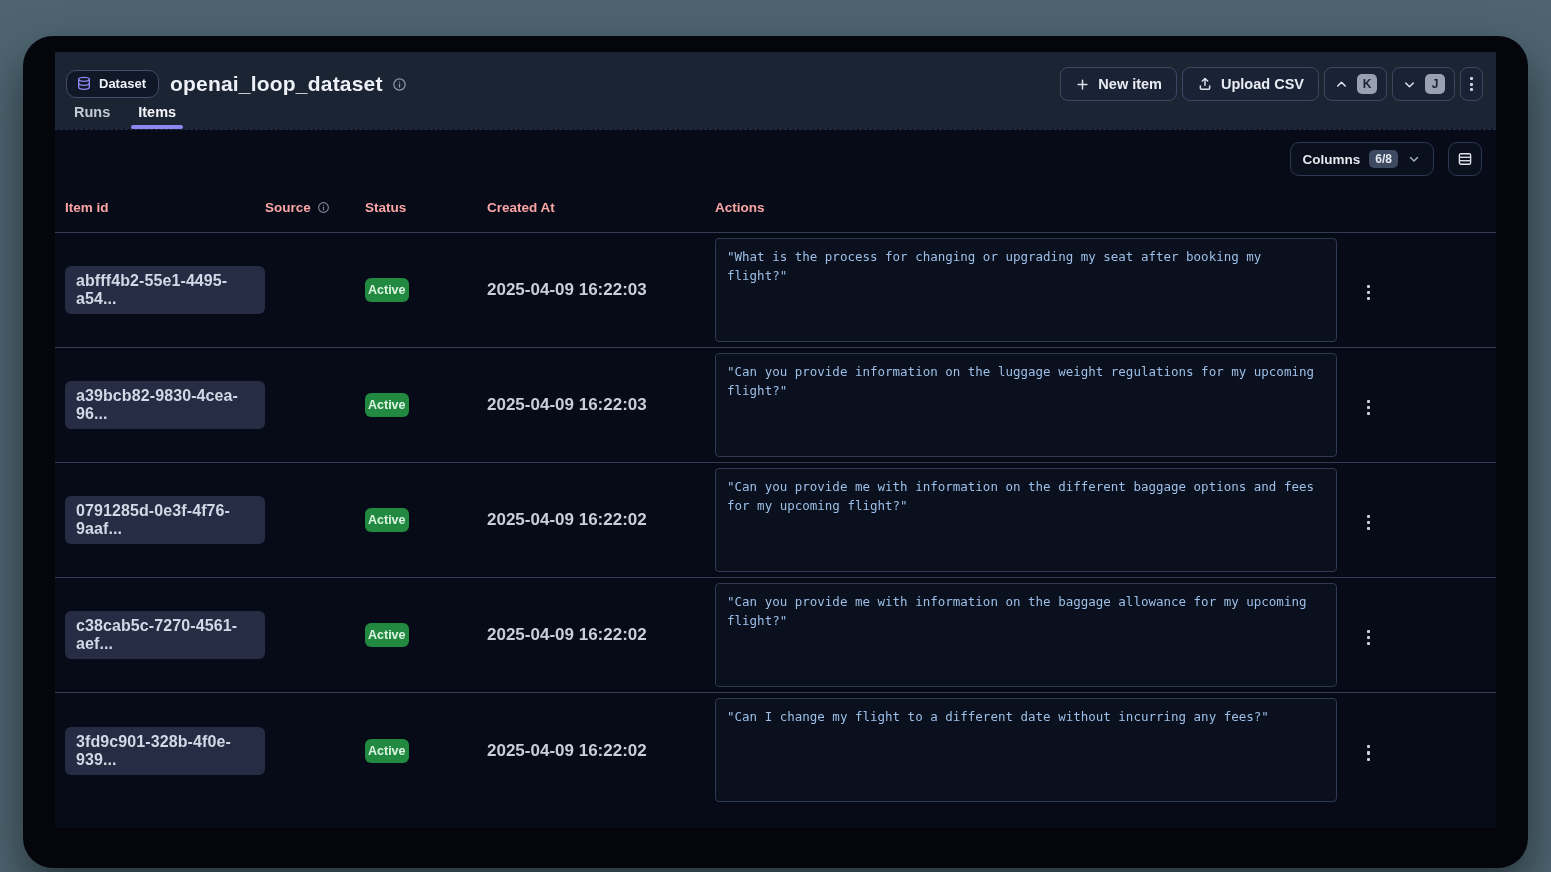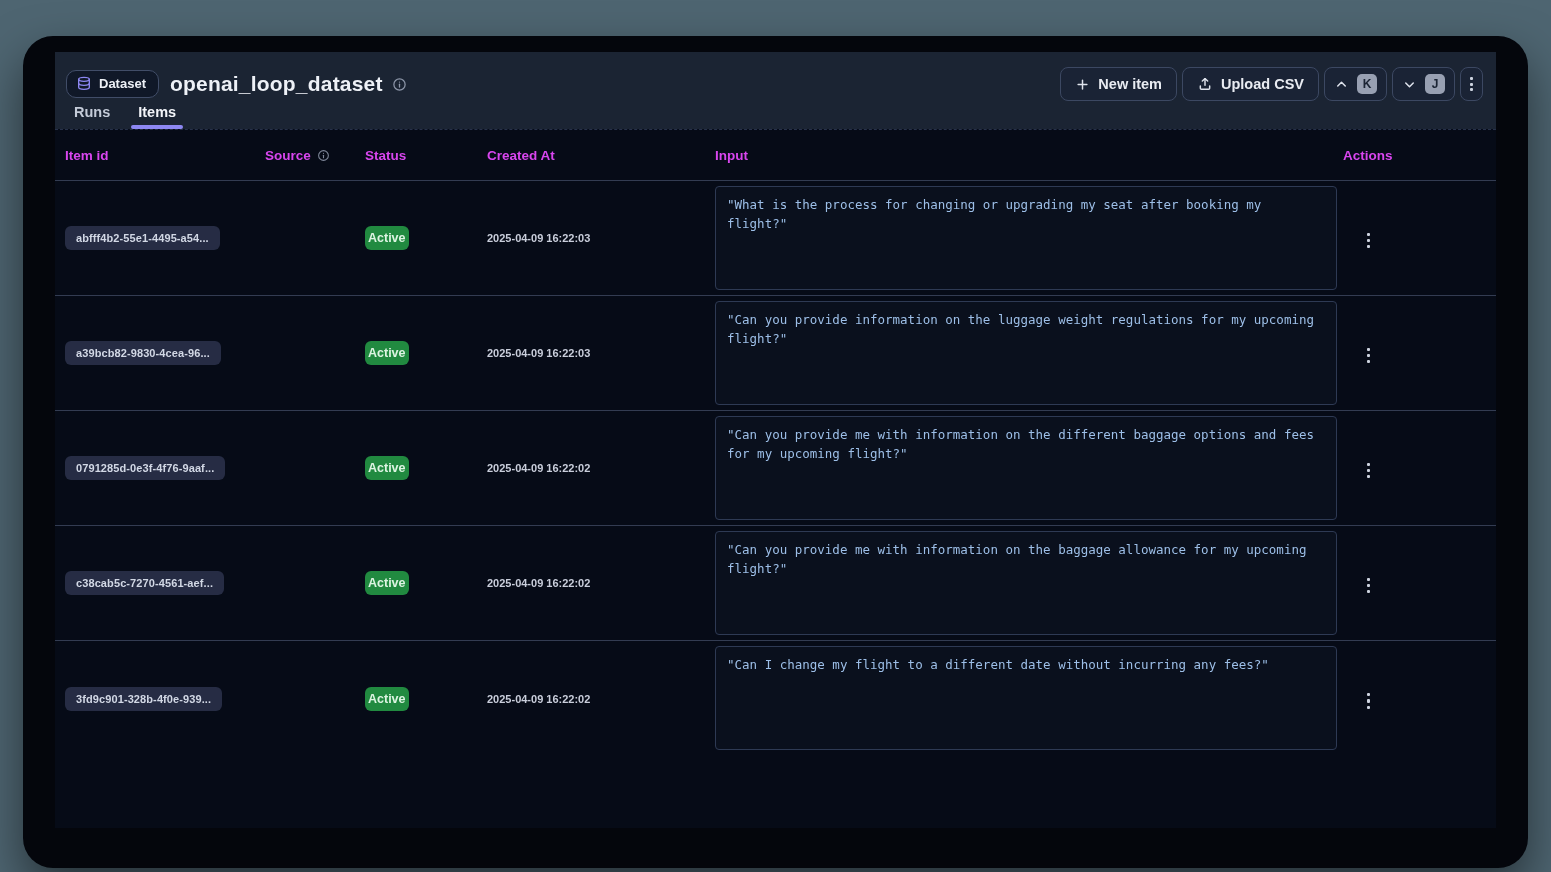--- a/index.html
+++ b/index.html
@@ -105,48 +105,48 @@
     color: #dfe3ea; cursor: pointer;
   }
   
   .grid-cols {
     display: grid;
     grid-template-columns: 200px 100px 122px 228px 628px 1fr;
     padding-left: 10px;
   }
   .thead {
     padding-top: 18px; padding-bottom: 17px;
-    color: #d946ef; font-size: 13.5px; font-weight: 700;
+    color: #fca5a5; font-size: 13.5px; font-weight: 700;
     border-bottom: 1px solid #333c52;
   }
   .th { display: flex; align-items: center; gap: 6px; }
   .th svg { color: #7e8799; }
   .trow {
     height: 115px;
     align-items: center;
     border-bottom: 1px solid #333c52;
   }
   .trow:last-child { border-bottom: none; }
   .id-pill {
     display: inline-block;
     background: #262c44; color: #d2d8e5;
     border-radius: 6px;
     padding: 6px 11px;
-    font-size: 11px; font-weight: 700;
+    font-size: 16px; font-weight: 700;
     letter-spacing: .1px;
     cursor: pointer;
   }
   .status-badge {
     display: inline-block;
     background: #218a40; color: #ddf4e2;
     border-radius: 6px;
     padding: 5px 3px;
     font-size: 12.5px; font-weight: 700;
   }
-  .date-cell { color: #c9cedb; font-size: 11px; font-weight: 700; }
+  .date-cell { color: #c9cedb; font-size: 17px; font-weight: 700; }
   .input-cell { height: 100%; padding: 5px 0; }
   .input-box {
     height: 104px; width: 622px;
     background: #0a101d;
     border: 1px solid #2e3a54;
     border-radius: 4px;
     padding: 8px 11px;
     color: #9dbfe8;
     font-family: "DejaVu Sans Mono", monospace;
     font-size: 12.5px; line-height: 1.55;
@@ -220,34 +220,49 @@
         </button>
       </div>
       <div class="tabs">
         <div class="tab">Runs</div>
         <div class="tab active">Items</div>
       </div>
     </div>
 
     <div class="app-body">
 
+      <div class="toolbar">
+        <button class="columns-btn">
+          <span>Columns</span>
+          <span class="count-badge">6/8</span>
+          <svg width="14" height="14" viewBox="0 0 24 24" fill="none" stroke="#aab2c2" stroke-width="2.4" stroke-linecap="round" stroke-linejoin="round">
+              <path d="M6 9.5l6 6 6-6"></path>
+            </svg>
+        </button>
+        <button class="icon-btn">
+          <svg width="18" height="18" viewBox="0 0 24 24" fill="none" stroke="currentColor" stroke-width="1.8">
+              <rect x="4.5" y="5" width="15" height="14" rx="2"></rect>
+              <line x1="4.5" y1="9.7" x2="19.5" y2="9.7"></line>
+              <line x1="4.5" y1="14.3" x2="19.5" y2="14.3"></line>
+            </svg>
+        </button>
+      </div>
 
       <div class="grid-cols thead">
         <div class="th">Item id</div>
         <div class="th">
           <span>Source</span>
           <svg width="13" height="13" viewBox="0 0 24 24" fill="none" stroke="currentColor" stroke-width="2" stroke-linecap="round">
               <circle cx="12" cy="12" r="9"></circle>
               <path d="M12 8h.01"></path>
               <path d="M12 11.5V16"></path>
             </svg>
         </div>
         <div class="th">Status</div>
         <div class="th">Created At</div>
-        <div class="th">Input</div>
         <div class="th">Actions</div>
       </div>
 
       <div class="grid-cols trow">
         <div><span class="id-pill">abfff4b2-55e1-4495-a54...</span></div>
         <div></div>
         <div><span class="status-badge">Active</span></div>
         <div class="date-cell">2025-04-09 16:22:03</div>
         <div class="input-cell">
             <div class="input-box">"What is the process for changing or upgrading my seat after booking my flight?"</div>

